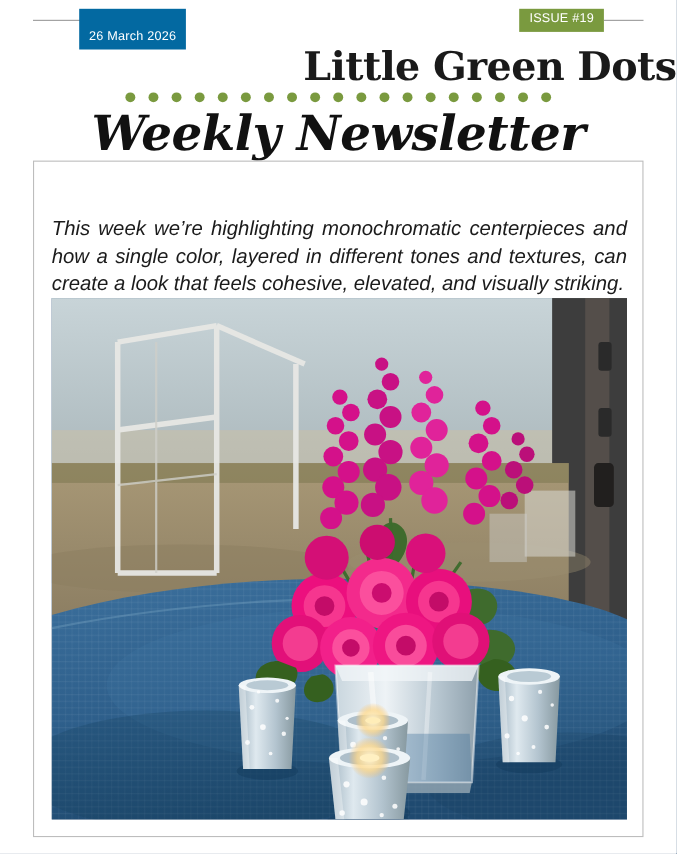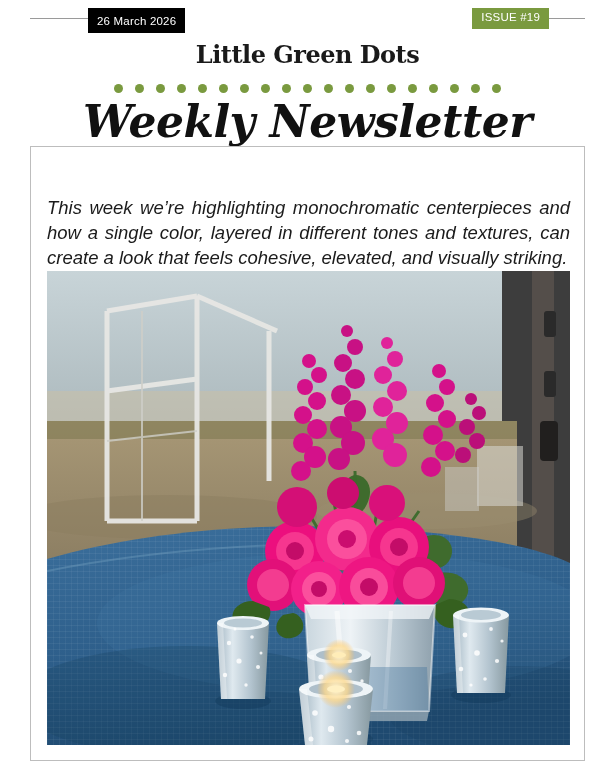--- a/index.html
+++ b/index.html
@@ -20,27 +20,27 @@
   
   .meta-row {
     position: absolute;
     top: 8px;
     left: 0;
     width: 615px;
     height: 22px;
   }
   .date-badge {
     position: absolute;
-    left: 88px;
+    left: 72px;
     top: 0;
-    background: #000000;
+    background: #0369a1;
     color: #ffffff;
     font-size: 11.5px;
     letter-spacing: 0.2px;
-    padding: 8px 9px 5px 9px;
+    padding: 20px 9px 5px 9px;
     line-height: 1;
     white-space: nowrap;
     font-family: "Liberation Sans", sans-serif;
   }
   .issue-badge {
     position: absolute;
     right: 66px;
     top: 0;
     background: #7a9a3f;
     color: #ffffff;
@@ -67,24 +67,24 @@
     height: 1px;
     background: #9a9a9a;
   }
 
   
   .masthead {
     position: absolute;
     top: 40px;
     left: 0;
     width: 615px;
-    text-align: center;
+    text-align: right;
     font-family: "DejaVu Serif", serif;
     font-weight: bold;
-    font-size: 24px;
+    font-size: 36px;
     color: #1a1a1a;
     letter-spacing: -0.5px;
   }
 
   
   .dots {
     position: absolute;
     top: 84px;
     left: 0;
     width: 615px;

